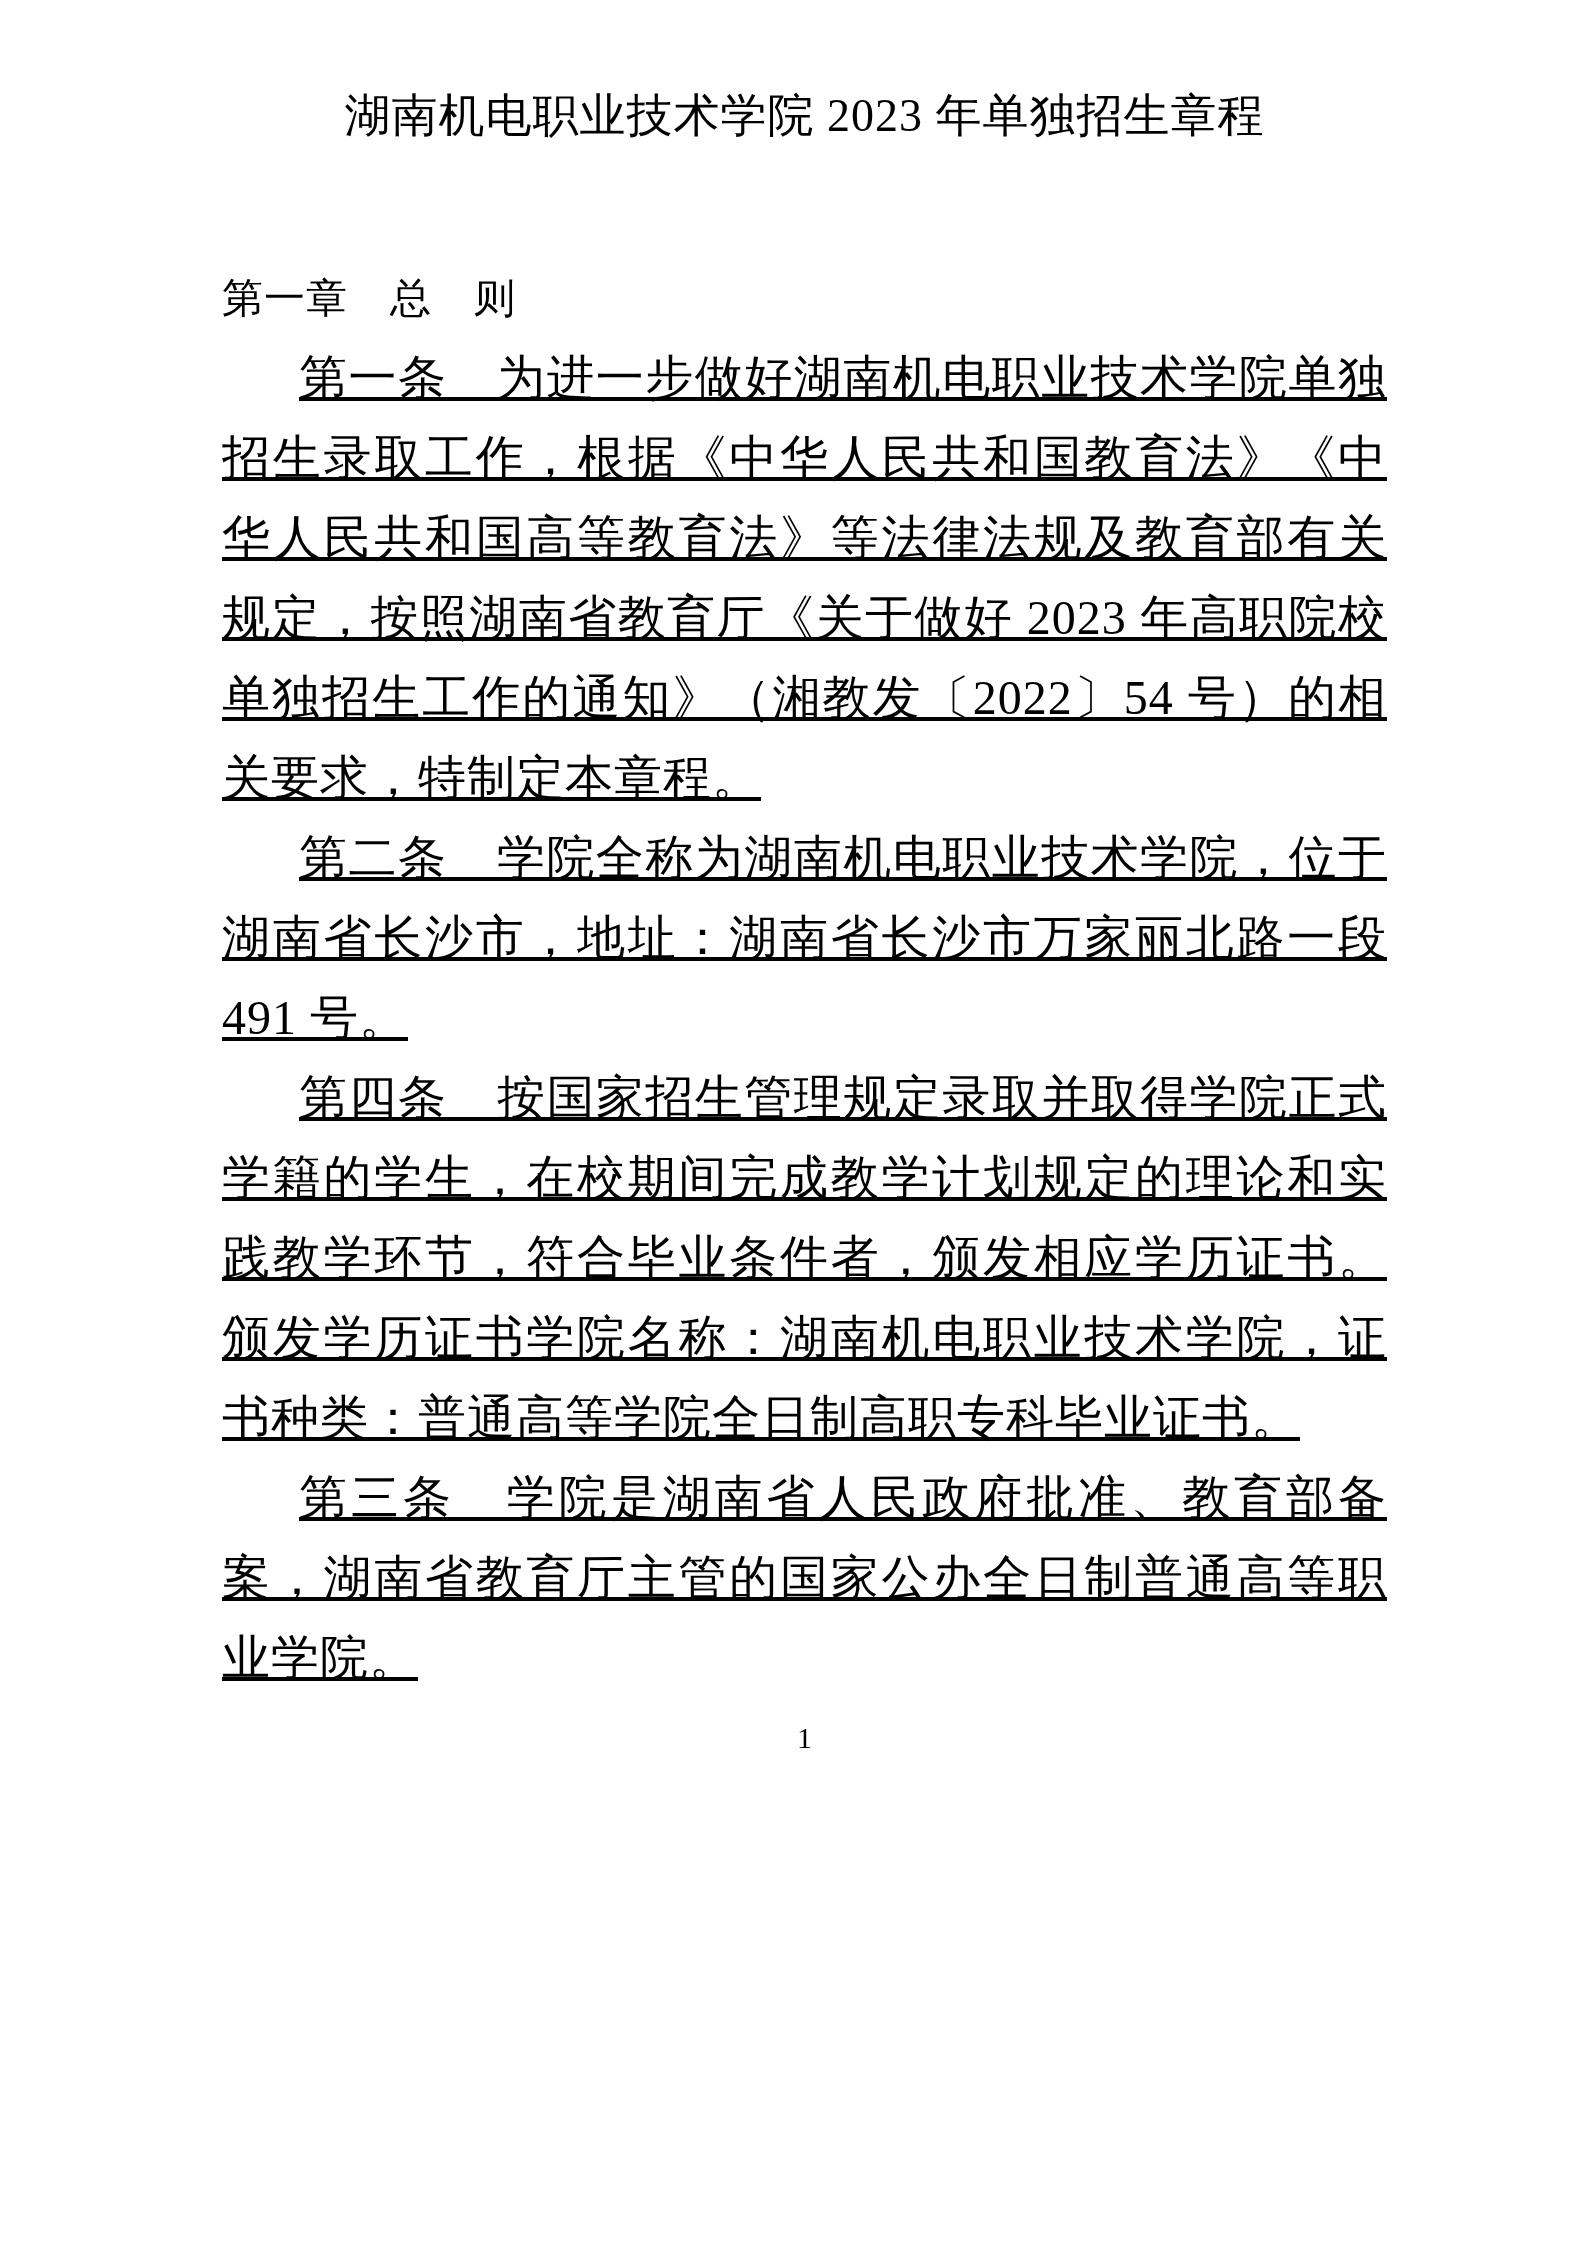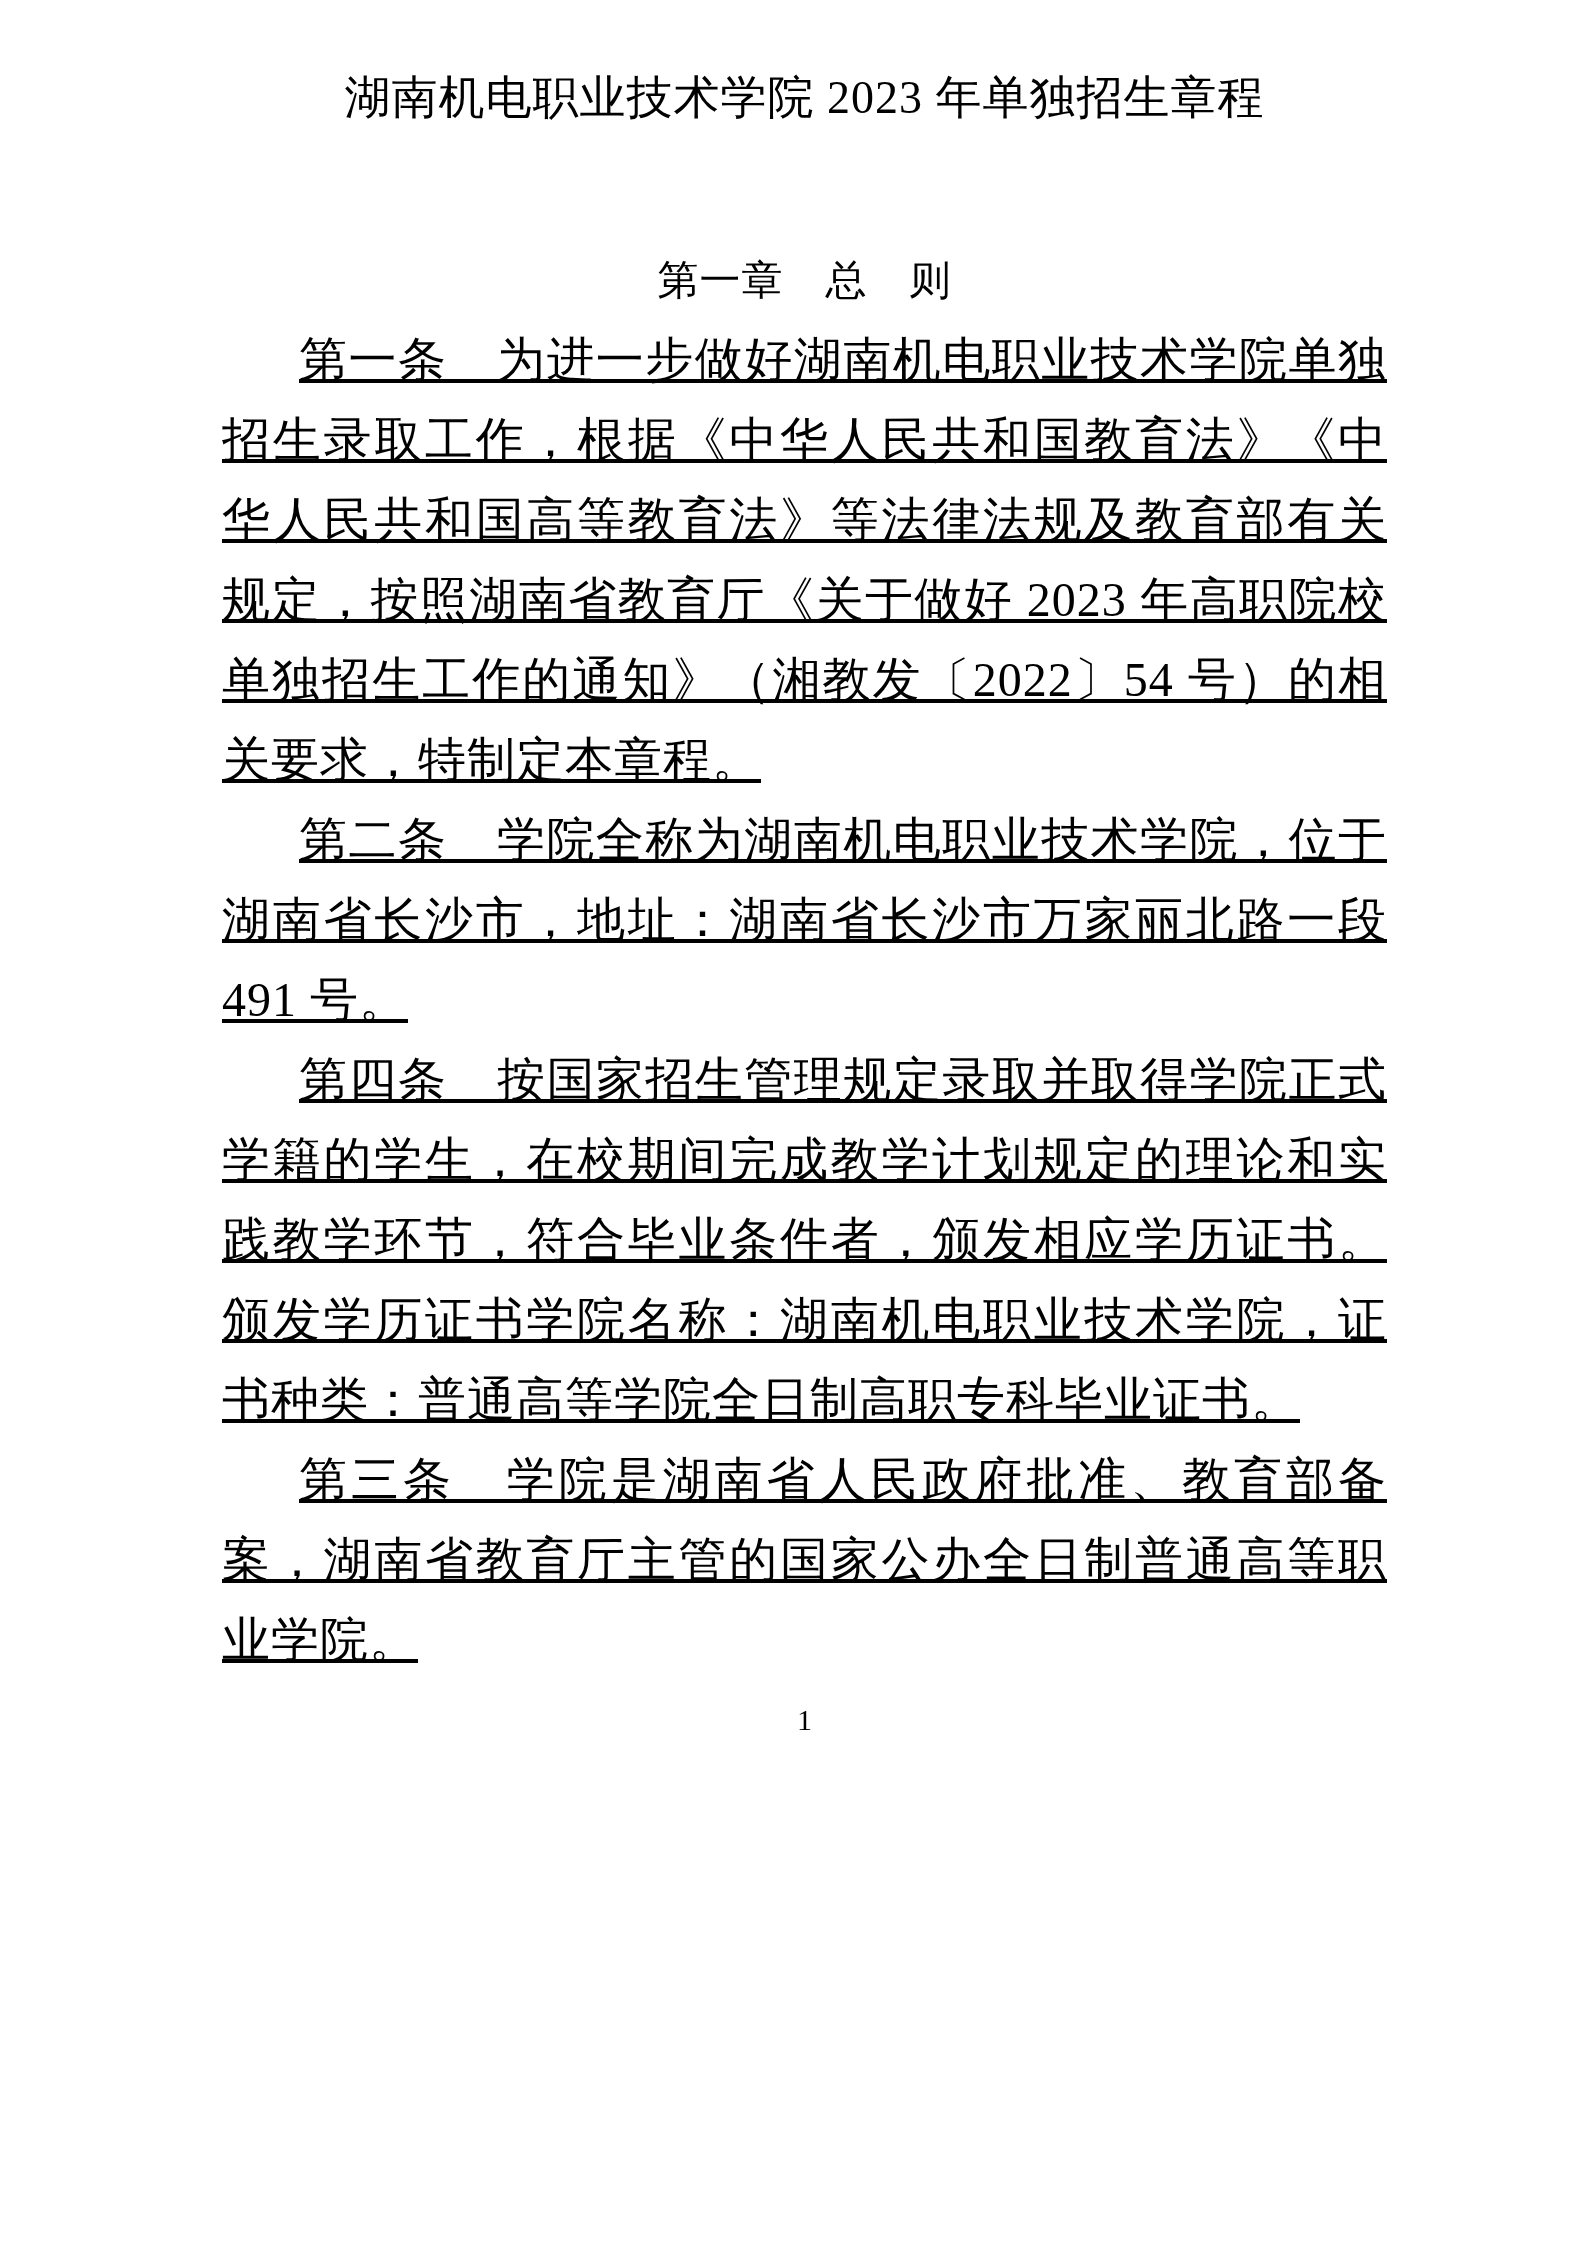--- a/index.html
+++ b/index.html
@@ -5,39 +5,39 @@
   html, body {
     margin: 0;
     padding: 0;
     background: #ffffff;
   }
   .page {
     position: relative;
     width: 1587px;
     height: 2245px;
     box-sizing: border-box;
-    padding: 56px 200px 0 222px;
+    padding: 74px 200px 0 222px;
     background: #ffffff;
     color: #000000;
     font-family: "Liberation Serif", "DejaVu Serif", serif;
   }
   .doc-title {
     font-size: 46px;
     font-weight: normal;
     line-height: 84px;
     text-align: center;
     margin: 0 0 100px 0;
     letter-spacing: 1px;
     white-space: nowrap;
   }
   .chapter-heading {
     font-size: 41px;
     font-weight: normal;
     line-height: 80px;
-    text-align: center;
+    text-align: left;
     margin: 0;
     letter-spacing: 1px;
   }
   .chapter-heading.sans {
     font-family: "Liberation Sans", "DejaVu Sans", sans-serif;
     font-weight: 600;
     letter-spacing: 2px;
   }
   .body-para {
     font-size: 48px;

